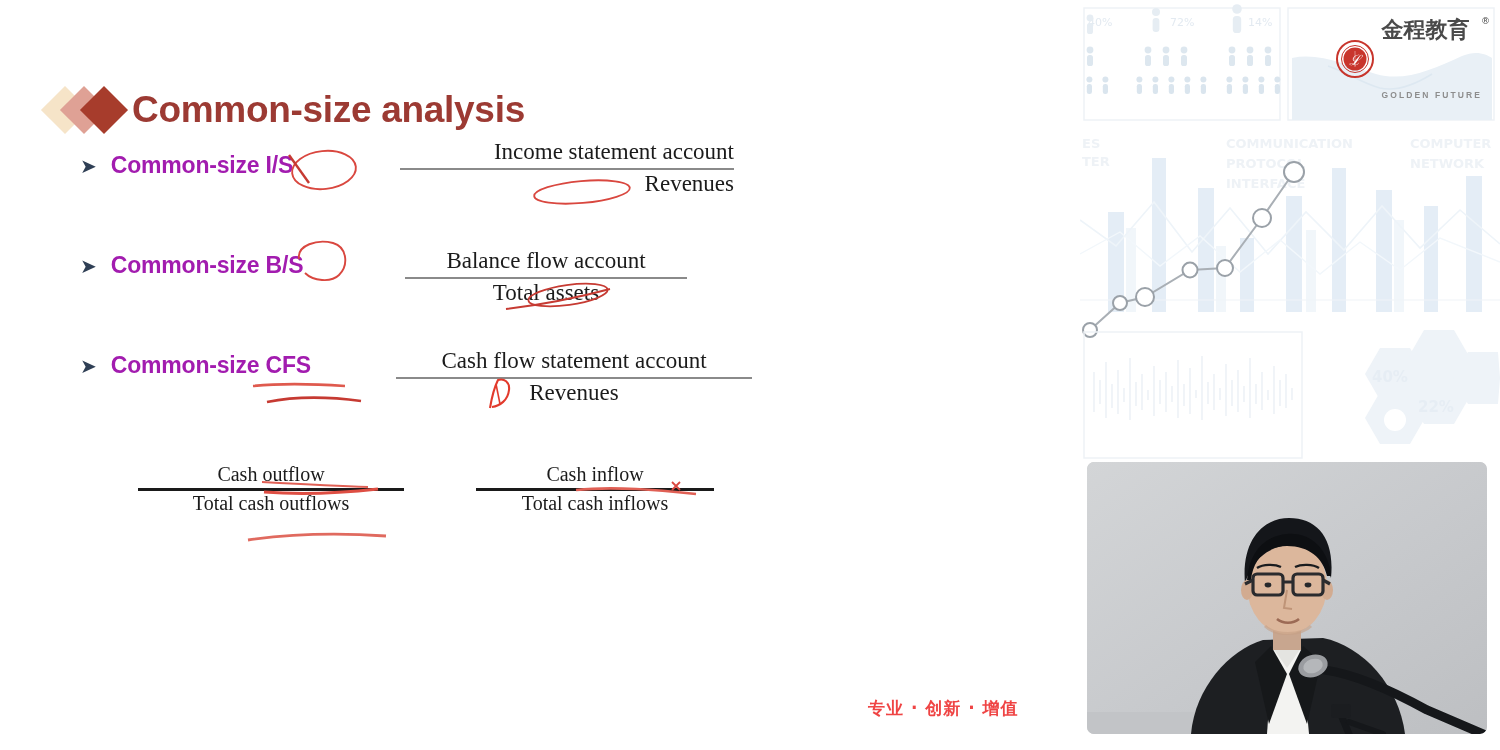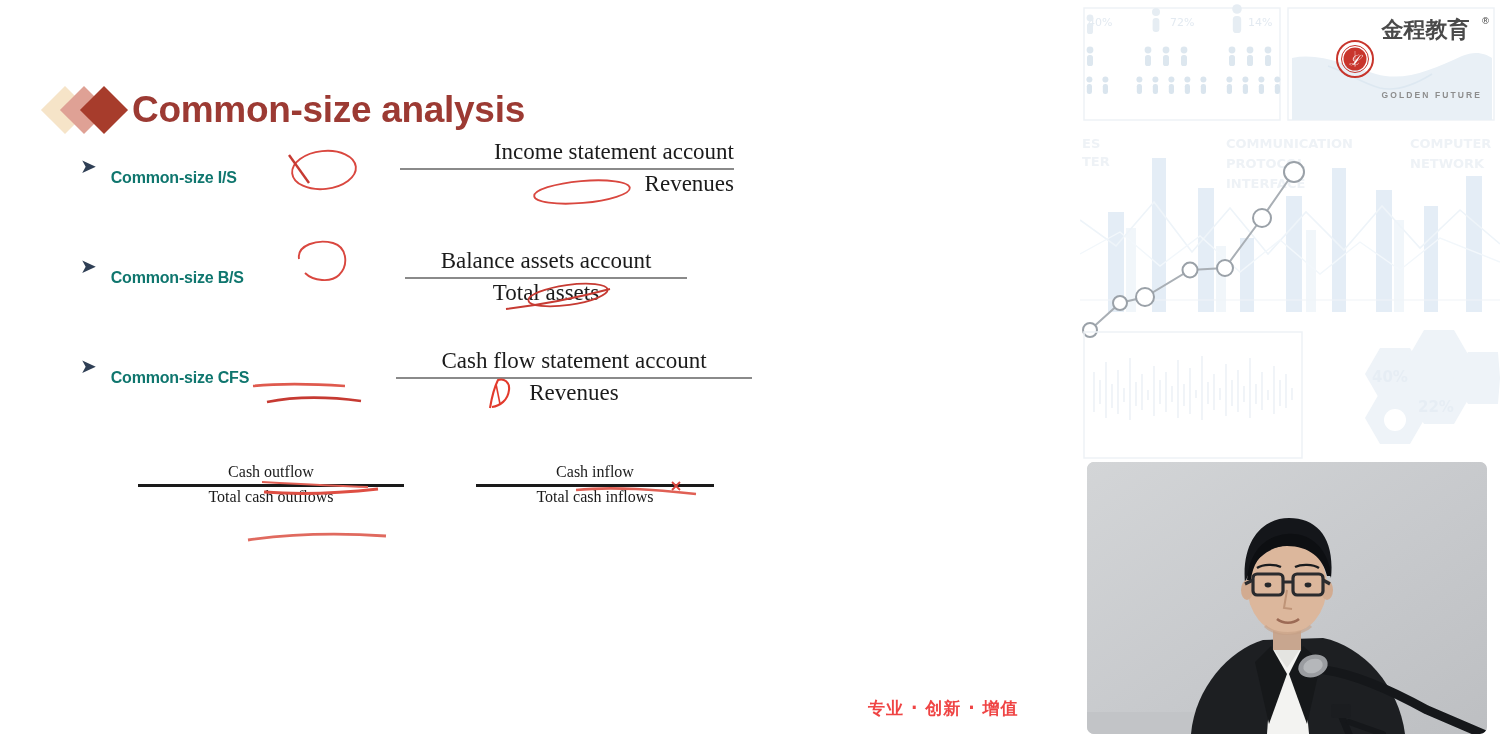--- a/index.html
+++ b/index.html
@@ -24,32 +24,32 @@
     font-family:"Liberation Sans", sans-serif;
   }
 
   
   .brow { position:absolute; display:flex; align-items:flex-start; }
   .bullet-arrow {
     color:#2f3f55; font-size:20px; line-height:1; margin-right:14px;
     position:relative; top:4px; font-family:"DejaVu Sans", sans-serif;
   }
   .blabel {
-    font-size:16px; font-weight:bold; color:#0f766e;
-    white-space:nowrap; letter-spacing:-0.2px; position:relative;margin-top:17px;
+    font-size:23px; font-weight:bold; color:#a21caf;
+    white-space:nowrap; letter-spacing:-0.2px; position:relative;
   }
 
   
   .frac { position:absolute; text-align:center; font-family:"Liberation Serif", serif; }
   .frac .num, .frac .den { white-space:nowrap; color:#1b1b1b; }
   .frac .bar { height:2px; background:#8a8a8a; margin:3px 0 1px 0; }
   .frac.dark .bar { height:3px; background:#1a1a1a; }
   .frac .num { font-size:23px; line-height:1.12; }
   .frac .den { font-size:23px; line-height:1.12; }
-  .frac.big .num, .frac.big .den { font-size:16px; }
+  .frac.big .num, .frac.big .den { font-size:20px; }
 
   
   .ann { position:absolute; pointer-events:none; }
   .ann svg { display:block; overflow:visible; }
 
   
   #slogan {
     position:absolute; left:868px; top:697px;
     font-size:17px; font-weight:bold; color:#ef4444;
     letter-spacing:1px; white-space:nowrap;
@@ -109,21 +109,21 @@
       <div class="num">Income statement account</div>
       <div class="bar"></div>
       <div class="den">Revenues</div>
     </div>
 
     <div class="brow" style="left:80px; top:252px;">
       <span class="bullet-arrow">➤</span>
       <span class="blabel">Common-size B/S</span>
     </div>
     <div class="frac" style="left:405px; top:248px; width:282px;">
-      <div class="num">Balance assets account</div>
+      <div class="num">Balance flow account</div>
       <div class="bar"></div>
       <div class="den">Total assets</div>
     </div>
 
     <div class="brow" style="left:80px; top:352px;">
       <span class="bullet-arrow">➤</span>
       <span class="blabel">Common-size CFS</span>
     </div>
     <div class="frac" style="left:396px; top:348px; width:356px;">
       <div class="num">Cash flow statement account</div>

